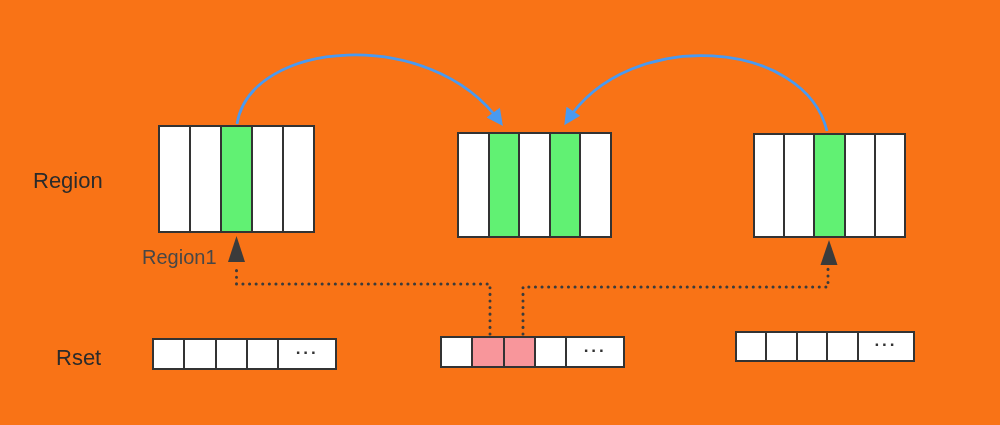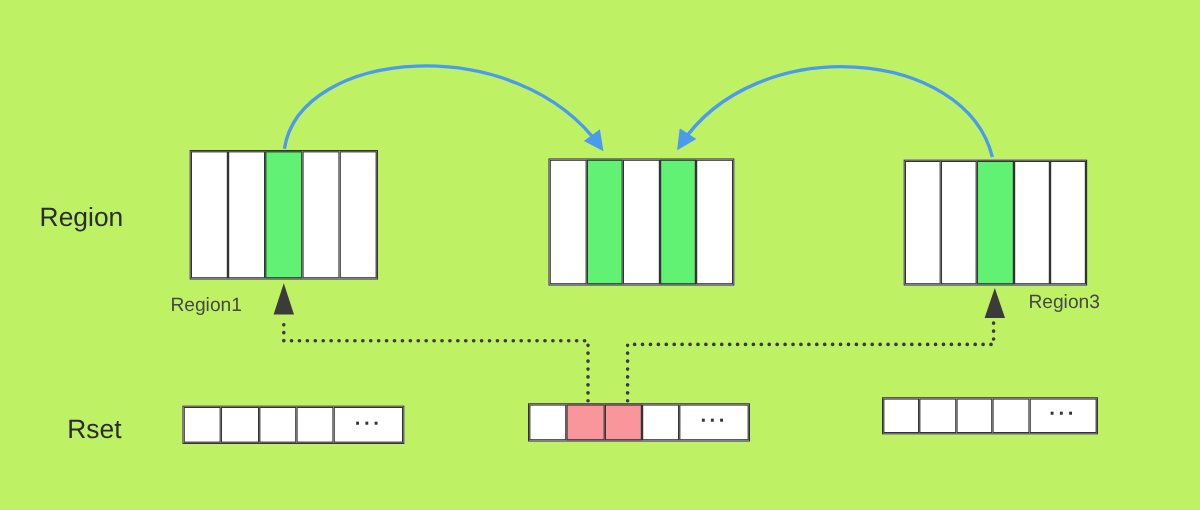--- a/index.html
+++ b/index.html
@@ -1,24 +1,24 @@
 <!DOCTYPE html>
 <html><head>
 <meta charset="utf-8">
 <style>
   html,body{margin:0;padding:0;background:#fff;}
   #canvas{
-    position:relative;width:1000px;height:425px;background:#bef264;overflow:hidden;
+    position:relative;width:1000px;height:425px;background:#f97316;overflow:hidden;
     font-family:"Liberation Sans", sans-serif;
   }
   .axis-label{
     position:absolute;font-size:22px;font-weight:500;color:#2b2b2b;white-space:nowrap;
   }
   .region-name{
-    position:absolute;font-size:16px;color:#474747;white-space:nowrap;
+    position:absolute;font-size:20px;color:#474747;white-space:nowrap;
   }
   .cell-box{
     position:absolute;display:flex;background:#fff;border:1.5px solid #333;box-sizing:border-box;
   }
   .cell-box .cell{
     flex:1;border:1.5px solid #333;background:#fff;box-sizing:border-box;
   }
   .cell-box .cell.dots{
     flex:1.9;display:flex;align-items:center;justify-content:center;
     font-weight:700;font-size:17px;letter-spacing:2px;color:#333;padding-bottom:3px;
@@ -49,21 +49,20 @@
     </div>
   <div class="cell-box" style="left:753px;top:133px;width:153px;height:105px;">
       <div class="cell"></div>
       <div class="cell"></div>
       <div class="cell" style="background: rgb(97, 241, 115);"></div>
       <div class="cell"></div>
       <div class="cell"></div>
     </div>
 
   <div class="region-name" style="left:142px;top:246px;">Region1</div>
-  <div class="region-name" style="left:857px;top:244px;">Region3</div>
 
   <div class="cell-box" style="left:152px;top:338px;width:185px;height:32px;">
       <div class="cell"></div>
       <div class="cell"></div>
       <div class="cell"></div>
       <div class="cell"></div>
       <div class="cell dots">···</div>
     </div>
   <div class="cell-box" style="left:440px;top:336px;width:185px;height:32px;">
       <div class="cell"></div>

